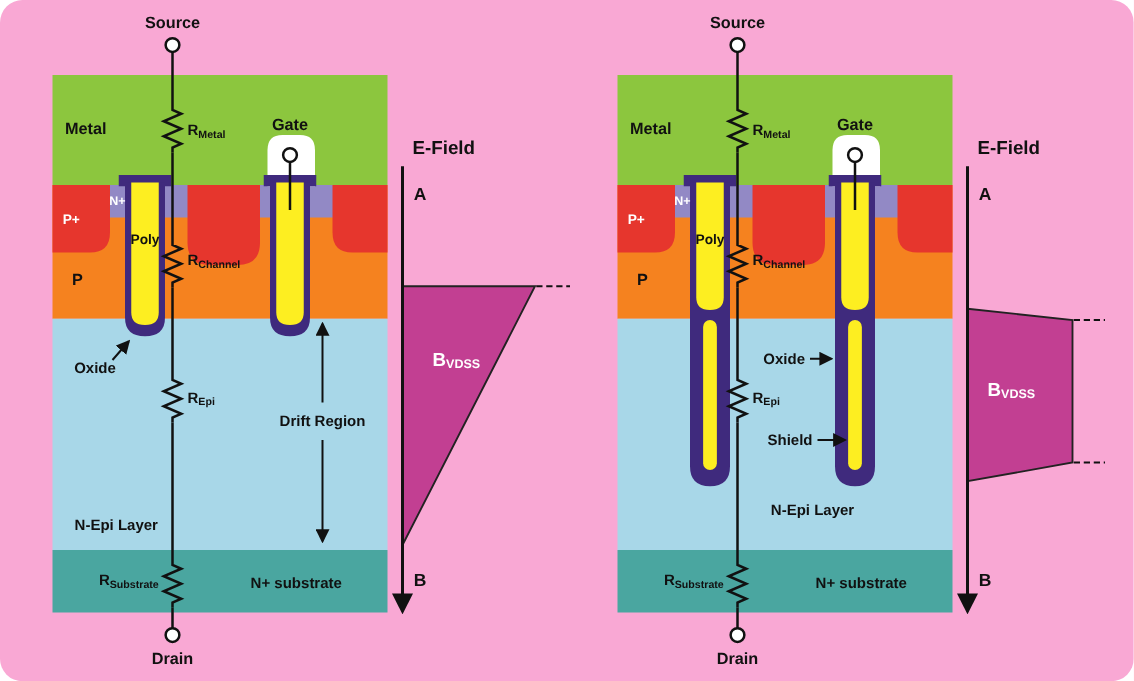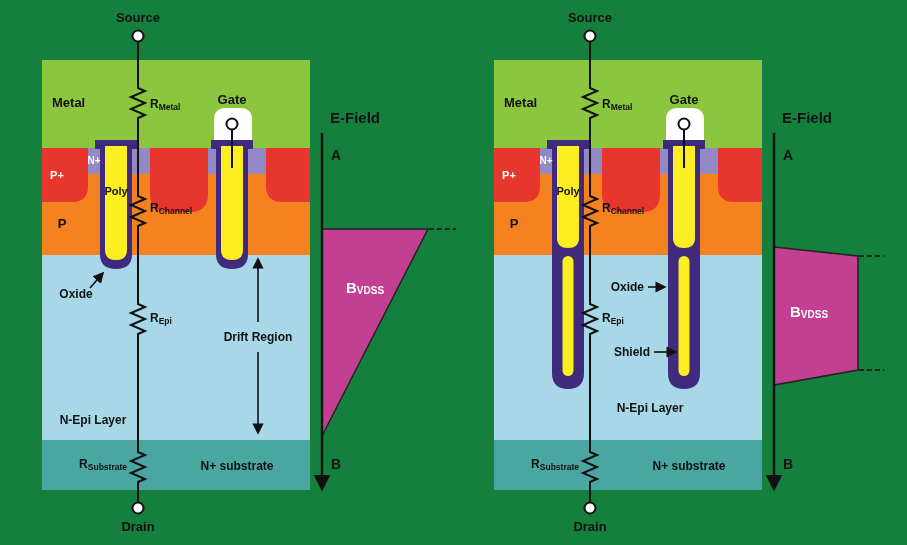--- a/index.html
+++ b/index.html
@@ -1,18 +1,18 @@
 <!DOCTYPE html>
 <html><head>
 <meta charset="utf-8">
 <style>
   * { margin:0; padding:0; box-sizing:border-box; }
   html,body { background:#ffffff; }
   body { width:907px; height:545px; font-family:"Liberation Sans", sans-serif; }
-  .figure { position:relative; width:907px; height:545px; background:#15803d; }
+  .figure { position:relative; width:907px; height:545px; background:#f9a8d4;border-radius:18px; }
   svg { display:block; }
   svg text { font-family:"Liberation Sans","DejaVu Sans",sans-serif; font-weight:bold; fill:#111; }
   .t15 { font-size:15px; }
   .t14 { font-size:14px; }
   .t13 { font-size:13px; }
   .t12 { font-size:12px; }
   .t11 { font-size:11px; }
   .t10 { font-size:10px; }
   .white { fill:#ffffff; }
   .mid { text-anchor:middle; }

